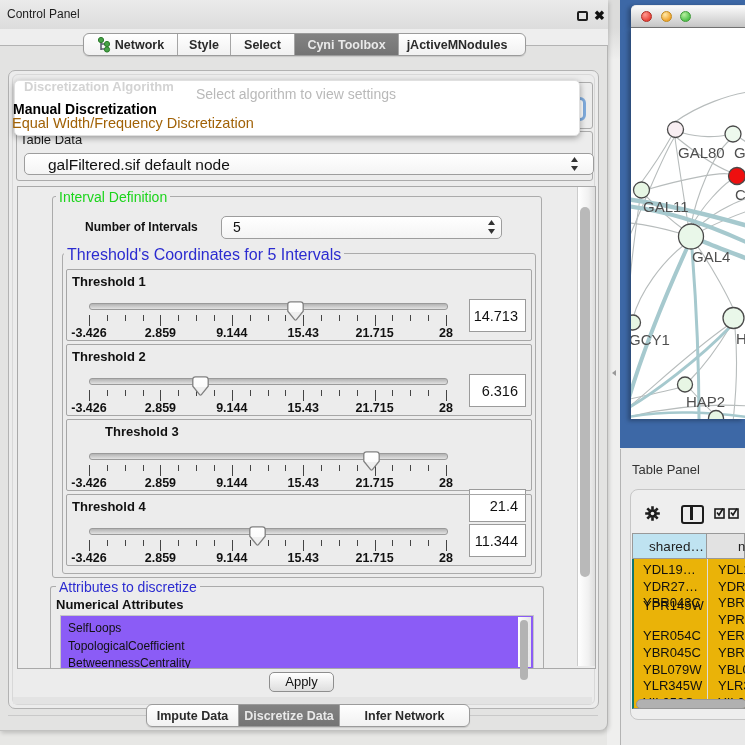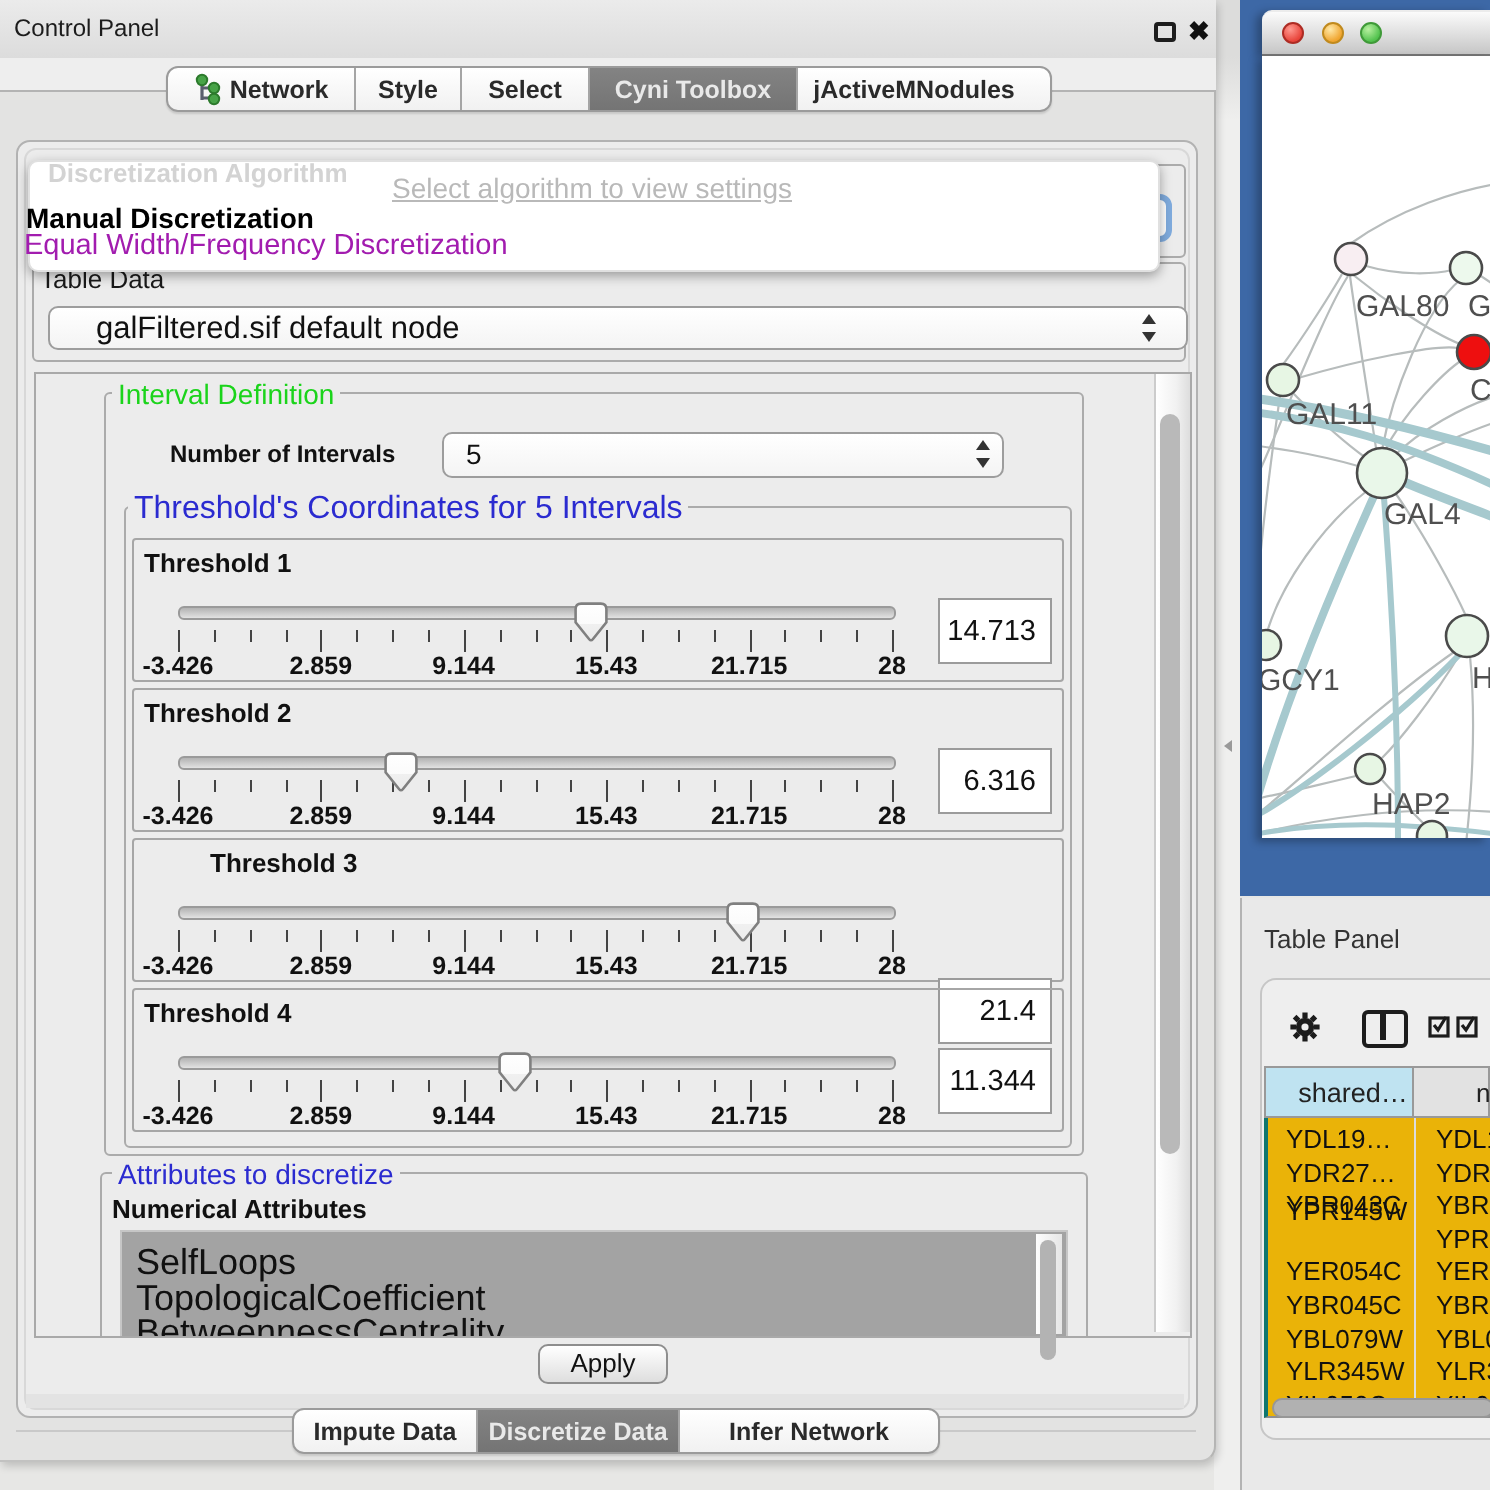--- a/index.html
+++ b/index.html
@@ -43,21 +43,21 @@
 .tbox{left:66px;width:464px;height:70px;border:1px solid #a6a6a6;border-radius:2px;}
 .ttitle{font-size:13px;font-weight:bold;color:#111;}
 .track{left:89px;width:357px;height:5px;border:1px solid #9a9a9a;border-radius:3px;background:linear-gradient(#b3b3b3,#e2e2e2);}
 .vbox{left:469px;width:48px;height:31px;background:#fff;border:1px solid #9b9b9b;font-size:14.5px;color:#111;text-align:right;padding-right:7px;line-height:32px;box-sizing:content-box;}
 .tick{width:1px;background:#444;}
 .tlab{font-size:12.5px;font-weight:bold;color:#111;transform:translateX(-50%);white-space:nowrap;}
 
 #atgroup{left:50px;top:586px;width:492px;height:81px;border-bottom:none;border-bottom-left-radius:0;border-bottom-right-radius:0;}
 #atlabel{left:56px;top:579px;color:#2b2bd0;font-size:14px;}
 #numattr{left:56px;top:597px;font-size:13px;font-weight:bold;color:#111;}
-#list{left:60px;top:615px;width:472px;height:52px;background:#a3a3a3;border:1px solid #c6c6c6;border-bottom:none;font-size:18px;color:#111;overflow:hidden;}
+#list{left:60px;top:615px;width:472px;height:52px;background:#8b5cf6;border:1px solid #c6c6c6;border-bottom:none;font-size:12px;color:#111;overflow:hidden;}
 #listsb{left:518px;top:617px;width:13px;height:50px;background:linear-gradient(to right,#fdfdfd,#e6e6e6);}
 #listthumb{left:520px;top:620px;width:8px;height:60px;background:#b3b3b3;border-radius:4px;}
 #applybtn{left:269px;top:672px;width:63px;height:18px;background:linear-gradient(#ffffff,#dedede);border:1px solid #8e8e8e;border-radius:5px;font-size:13px;color:#111;text-align:center;line-height:18px;}
 #btabs{left:146px;top:704px;width:322px;height:21px;}
 #btabs div{height:21px;}
 
 #blue{left:620px;top:0;width:125px;height:448px;background:#3d68a6;}
 #nettitle{left:631px;top:5px;width:114px;height:23px;background:linear-gradient(#fbfbfb,#c6c6c6);border-bottom:1px solid #757575;border-top-left-radius:5px;border-top:1px solid #ececec;box-sizing:border-box;box-shadow:-3px 1px 4px rgba(0,0,0,0.28);}
 .mac{width:11px;height:11px;border-radius:50%;top:11px;}
 #canvas{left:631px;top:28px;width:114px;height:391px;background:#ffffff;box-shadow:-3px 2px 4px rgba(0,0,0,0.28);}
@@ -67,23 +67,23 @@
 #thead1{left:632px;top:533px;width:75px;height:26px;background:#bfe3f1;border:1px solid #999;box-sizing:border-box;font-size:13.5px;color:#222;text-align:center;padding-left:14px;line-height:25px;}
 #thead2{left:707px;top:533px;width:38px;height:26px;background:#e2e2e2;border:1px solid #999;border-left:none;box-sizing:border-box;font-size:13px;color:#222;padding-left:31px;line-height:25px;}
 #tbody{left:632px;top:559px;width:113px;height:149px;background:#eab308;border-left:2px solid #0f766e;border-bottom:1px solid #8f8f8f;}
 .trow{position:absolute;font-size:13px;color:#111;white-space:nowrap;}
 #coldiv{left:707px;top:559px;width:1px;height:149px;background:#dcdcdc;}
 #hscroll{left:636px;top:699px;width:109px;height:8px;background:#b1b1b1;border:1px solid #979797;border-radius:5px;}
 #collapse{left:612px;top:369.5px;width:0;height:0;border-top:3px solid transparent;border-bottom:3px solid transparent;border-right:4px solid #999;}
 
 #popup{left:14px;top:80px;width:564px;height:54px;background:#fff;border-radius:5px;box-shadow:0 2px 6px rgba(0,0,0,0.35);border:1px solid #e0e0e0;}
 #ghost{left:24px;top:79px;font-size:13px;font-weight:bold;color:#d3d3d3;}
-#pop1{left:14px;top:85.5px;width:564px;text-align:center;font-size:14px;color:#b9b9b9;text-decoration:underline;}
+#pop1{left:14px;top:85.5px;width:564px;text-align:center;font-size:14px;color:#b9b9b9;}
 #pop2{left:13px;top:101px;font-size:14px;font-weight:bold;color:#000;}
-#pop3{left:12px;top:114.5px;font-size:14.5px;color:#a21caf;}
+#pop3{left:12px;top:114.5px;font-size:14.5px;color:#a16207;}
 #focuscombo{left:554px;top:97px;width:26px;height:18px;border:3px solid #7fabdd;border-radius:6px;background:#fff;}
 </style>
 </head>
 <body>
 <div class="abs" style="left:607px;top:0;width:13px;height:745px;background:linear-gradient(#dcdcdb 28px,#efefee 60px);"></div>
 <div class="abs" id="win"></div>
 <div class="abs" id="titlebar"></div>
 <div class="abs" id="title">Control Panel</div>
 <div class="abs" id="icoFloat"></div>
 <div class="abs" id="icoClose">✖</div>

